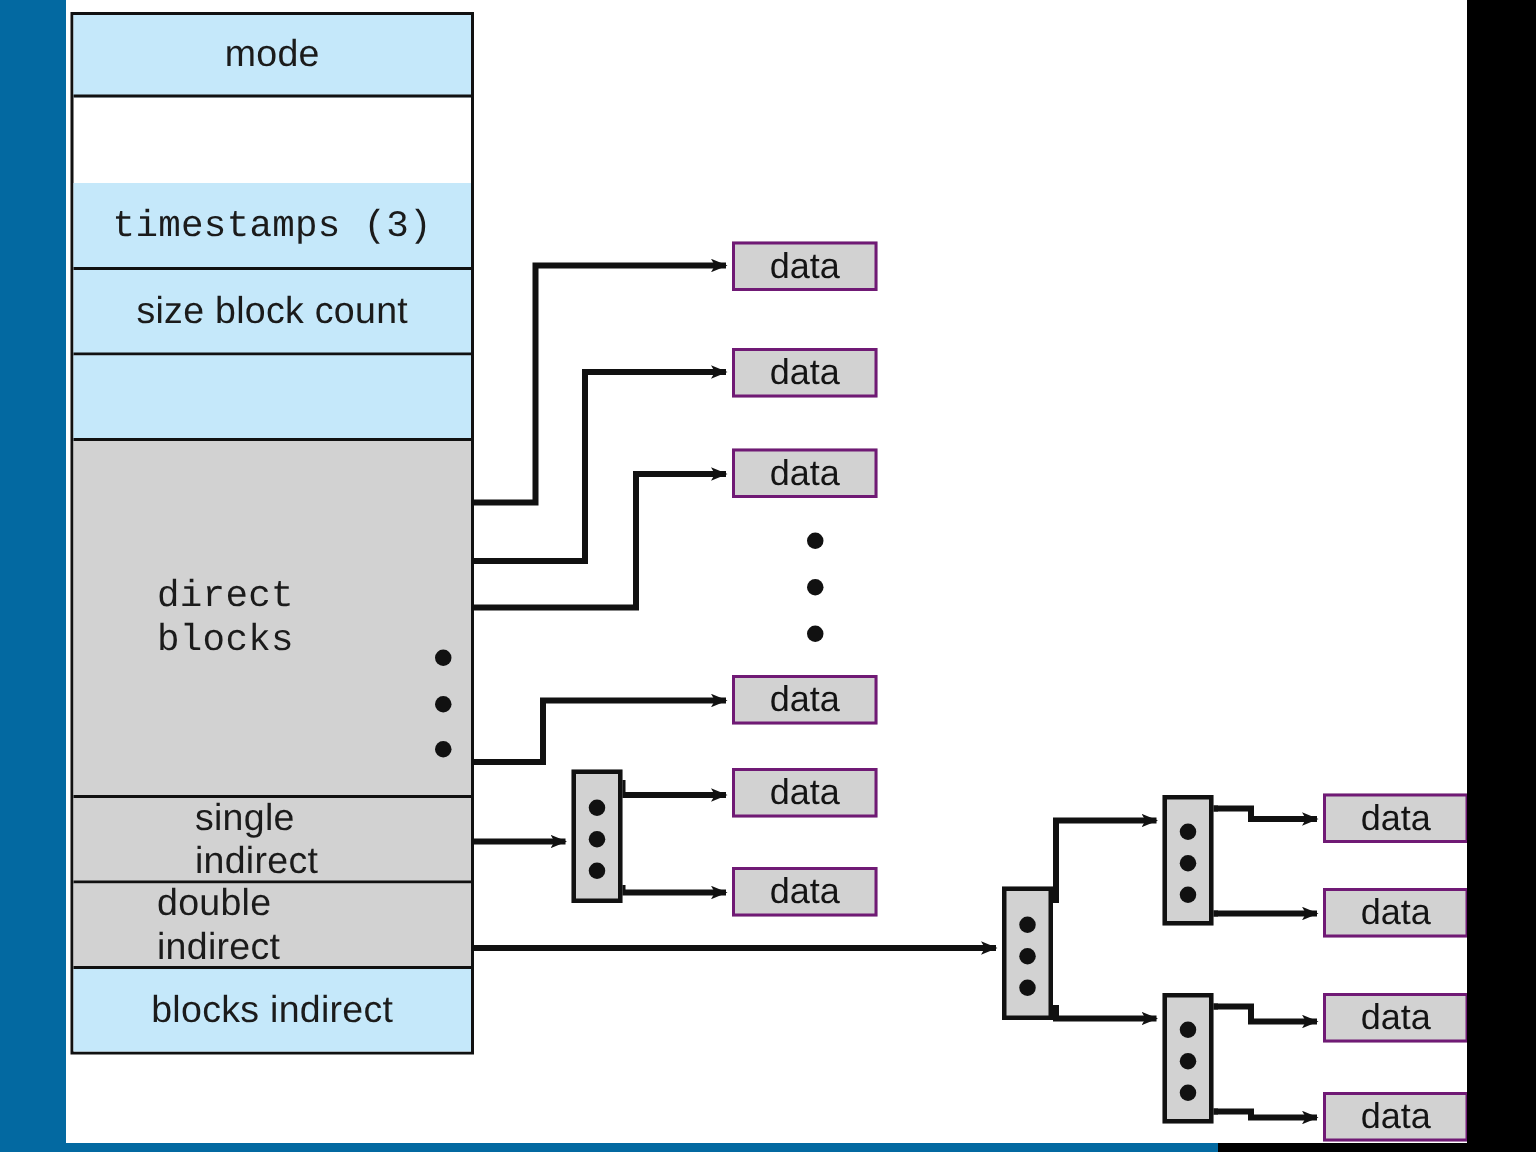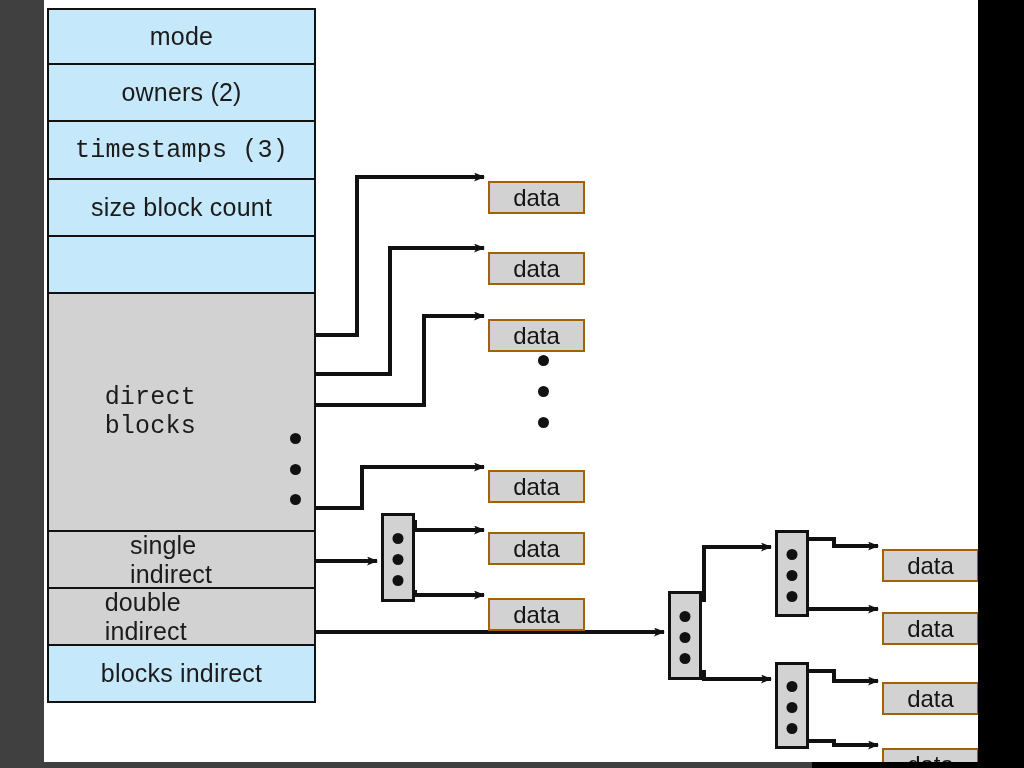--- a/index.html
+++ b/index.html
@@ -1,37 +1,37 @@
 <!DOCTYPE html>
 <html><head>
 <meta charset="utf-8">
 <title>UNIX inode diagram</title>
 <style>
   html,body{margin:0;padding:0;background:#000;}
   body{width:1024px;height:768px;overflow:hidden;
        font-family:"Liberation Sans","DejaVu Sans",sans-serif;}
-  #frame{position:relative;width:812px;height:768px;background:#404040;}
+  #frame{position:relative;width:812px;height:768px;background:#0369a1;}
   #canvas{position:absolute;left:44px;top:0px;width:934px;height:762px;
           background:#ffffff;overflow:hidden;}
   #svgroot{position:absolute;left:0;top:0;width:934px;height:762px;}
 
   
   #inode{position:absolute;left:3px;top:8px;width:269px;height:695px;
          border:2px solid #111;box-sizing:border-box;}
   .irow{position:absolute;left:0;width:100%;box-sizing:border-box;
         display:flex;align-items:center;justify-content:center;
         font-size:25px;color:#1b1b1b;letter-spacing:.2px;}
   .blue{background:#c5e8fa;}
   .gray{background:#d2d2d2;}
   .sep{border-bottom:2px solid #111;}
 
   
-  .dbox{position:absolute;background:#d2d2d2;border:2px solid #a16207;
+  .dbox{position:absolute;background:#d2d2d2;border:2px solid #701a75;
         box-sizing:border-box;display:flex;align-items:center;
-        justify-content:center;font-size:24px;color:#141414;margin-top:20px;}
+        justify-content:center;font-size:24px;color:#141414;}
   .iblk{position:absolute;background:#d2d2d2;border:3px solid #111;
         box-sizing:border-box;}
   .iblk .dot{position:absolute;left:50%;transform:translateX(-50%);
         width:11px;height:11px;border-radius:50%;background:#111;}
   .vd{position:absolute;width:11px;height:11px;border-radius:50%;background:#111;}
 </style>
 </head>
 <body>
 
 <div id="frame">
@@ -77,23 +77,20 @@
         <line x1="240" y1="335" x2="272" y2="335"></line>
         <line x1="240" y1="374" x2="272" y2="374"></line>
         <line x1="240" y1="405" x2="272" y2="405"></line>
         <line x1="240" y1="508" x2="272" y2="508"></line>
       </g>
     </svg>
 
     <div id="inode">
       <div class="irow blue sep" style="top:0px;height:55px;">
         <span>mode</span>
-      </div>
-      <div class="irow blue sep" style="top:55px;height:57px;">
-        <span>owners (2)</span>
       </div>
       <div class="irow blue sep" style="top:112px;height:58px;font-family:Liberation Mono, monospace;">
         <span>timestamps (3)</span>
       </div>
       <div class="irow blue sep" style="top:170px;height:57px;justify-content:center;">
         <span>size block count</span>
       </div>
       <div class="irow blue sep" style="top:227px;height:57px;">
         <span></span>
       </div>

